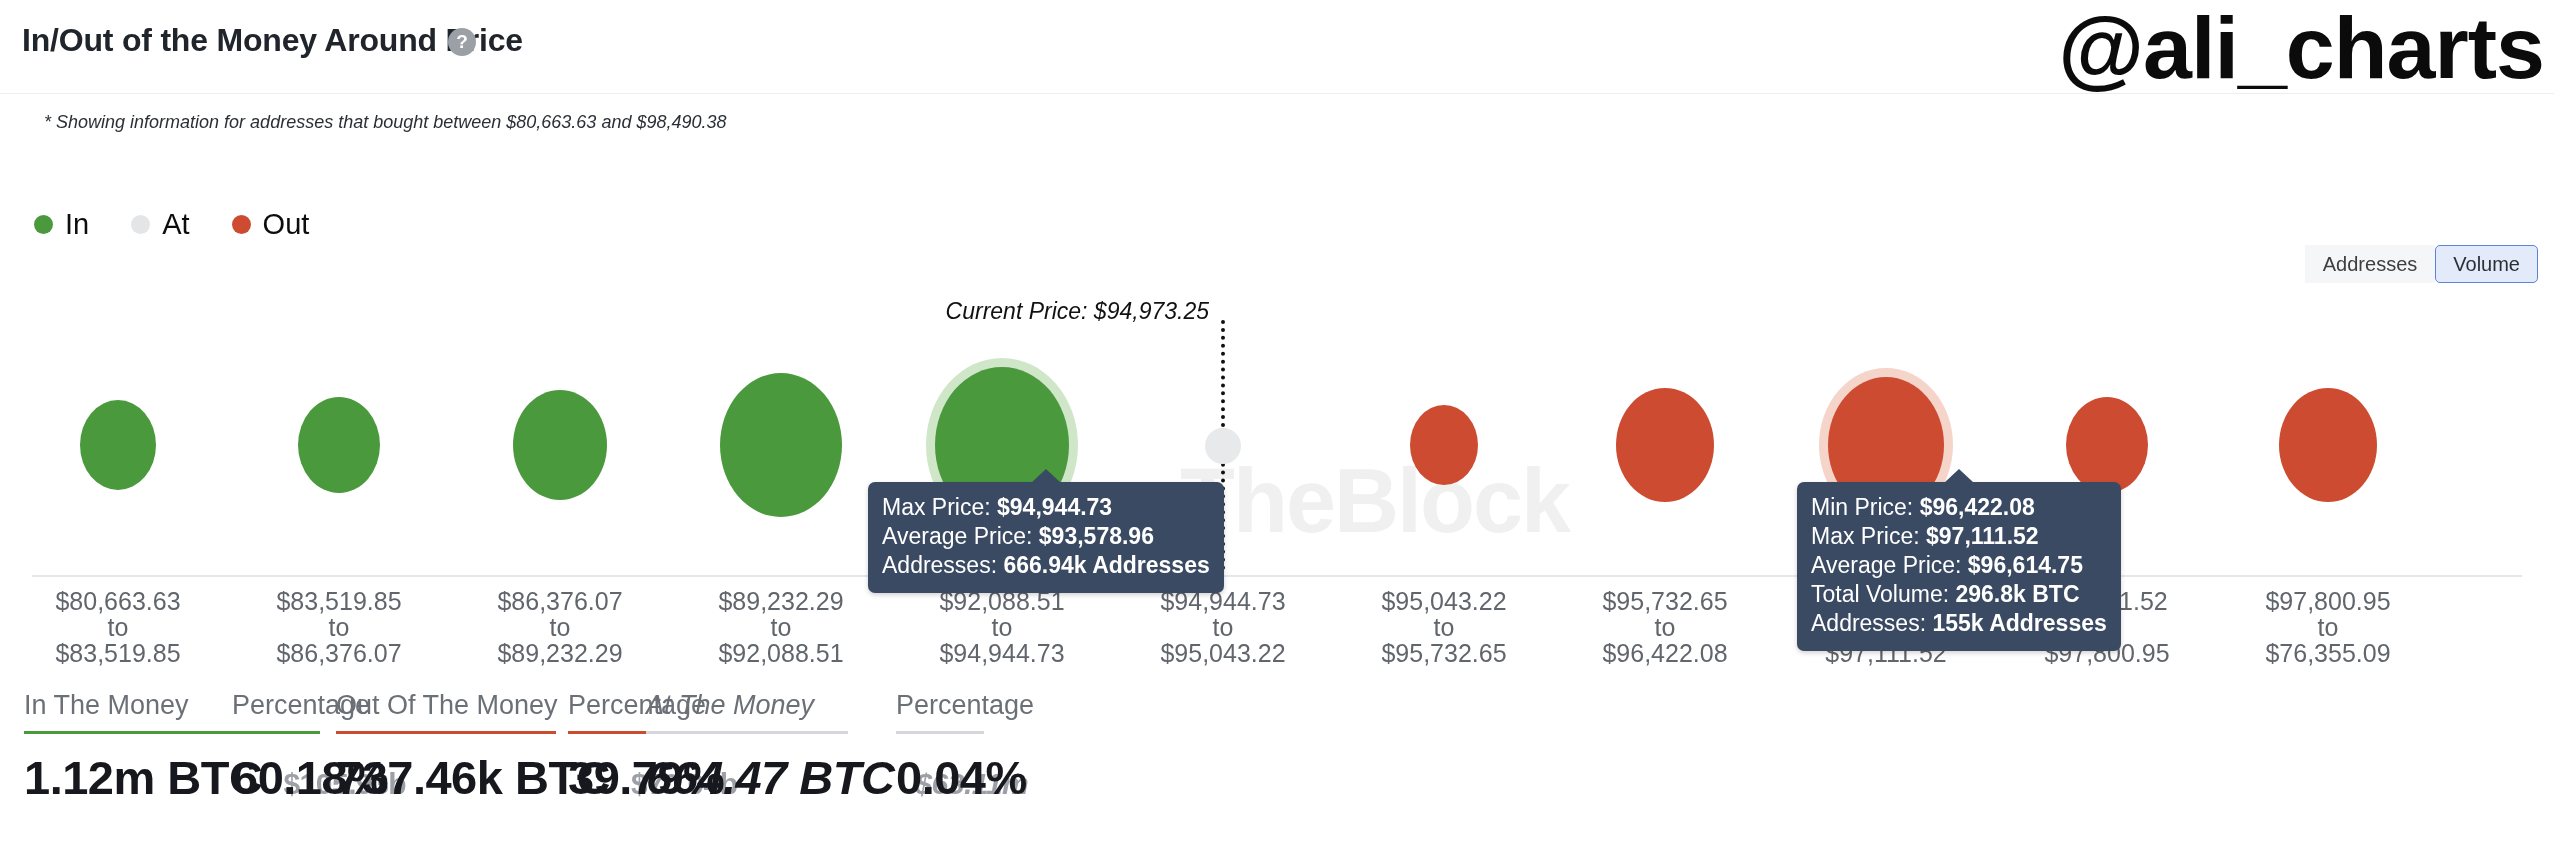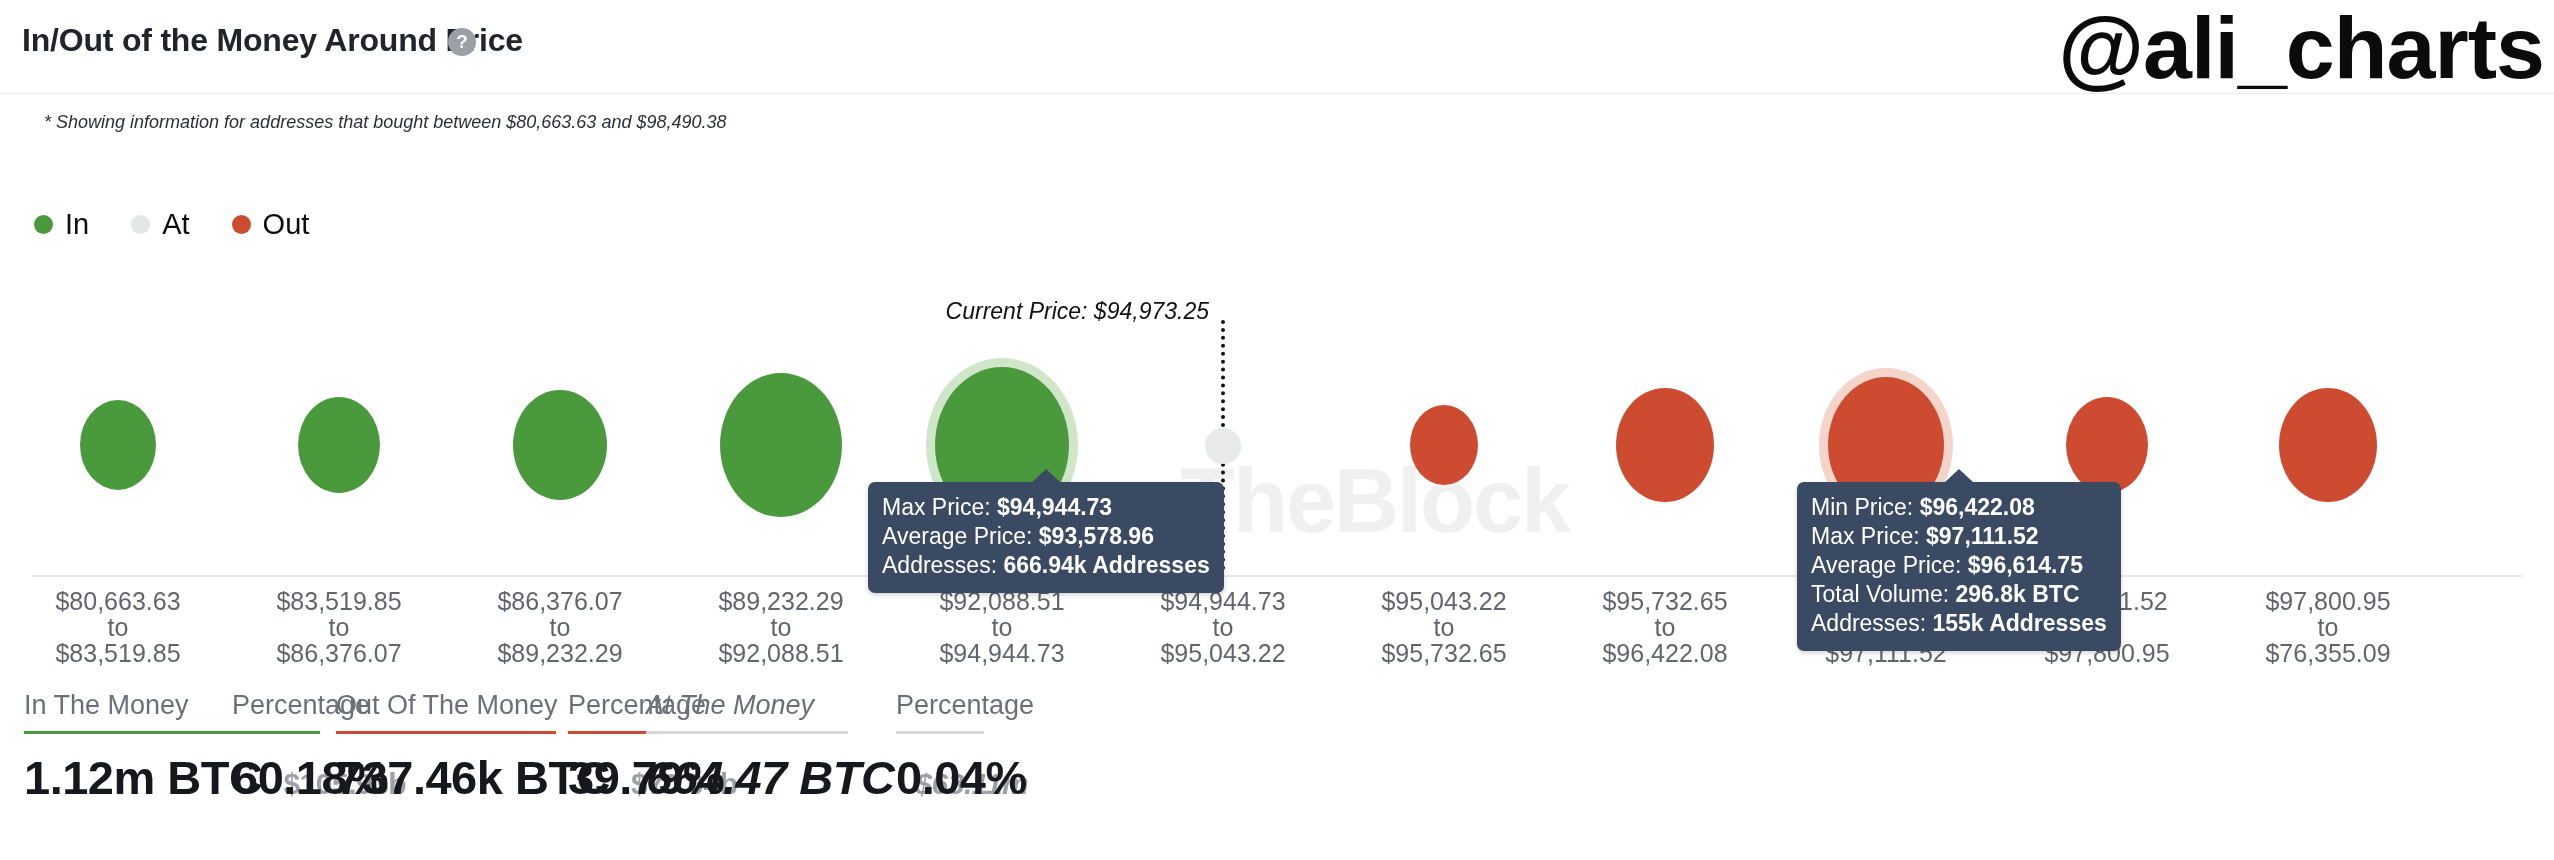--- a/index.html
+++ b/index.html
@@ -172,20 +172,24 @@
     <div class="legend-item">
       <span class="legend-dot" style="background:#e4e5e7"></span>
       <span class="legend-label">At</span>
     </div>
     <div class="legend-item">
       <span class="legend-dot" style="background:#cd4c31"></span>
       <span class="legend-label">Out</span>
     </div>
   </div>
 
+  <div class="toggle-group">
+    <div class="toggle-btn inactive">Addresses</div>
+    <div class="toggle-btn active">Volume</div>
+  </div>
 
   <div class="watermark">TheBlock</div>
   <div class="plot" id="plot">
       <div class="bubble" style="left: 86px; top: 145px; width: 76px; height: 90px; background: rgb(74, 154, 61);"></div>
       <div class="bubble" style="left: 307px; top: 145px; width: 82px; height: 96px; background: rgb(74, 154, 61);"></div>
       <div class="bubble" style="left: 528px; top: 145px; width: 94px; height: 110px; background: rgb(74, 154, 61);"></div>
       <div class="bubble" style="left: 749px; top: 145px; width: 122px; height: 144px; background: rgb(74, 154, 61);"></div>
       <div class="bubble-halo" style="left: 970px; top: 145px; width: 152px; height: 174px; background: rgb(207, 230, 201);"></div>
       <div class="bubble" style="left: 970px; top: 145px; width: 134px; height: 156px; background: rgb(74, 154, 61);"></div>
       <div class="bubble" style="left: 1191px; top: 145px; width: 30px; height: 34px; background: rgb(228, 229, 231);"></div>

